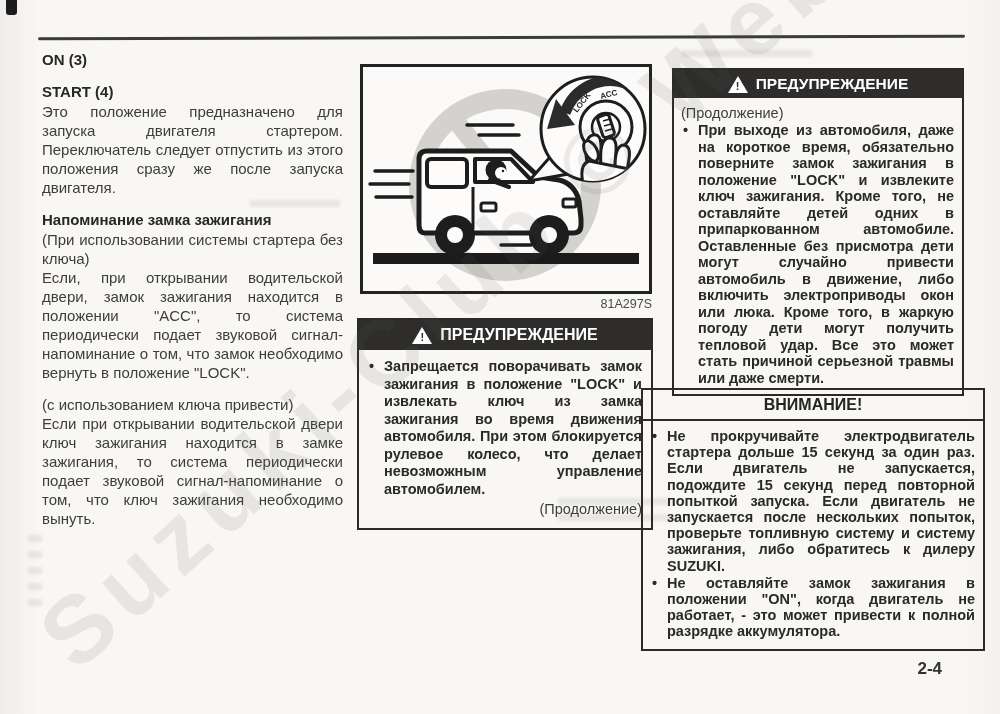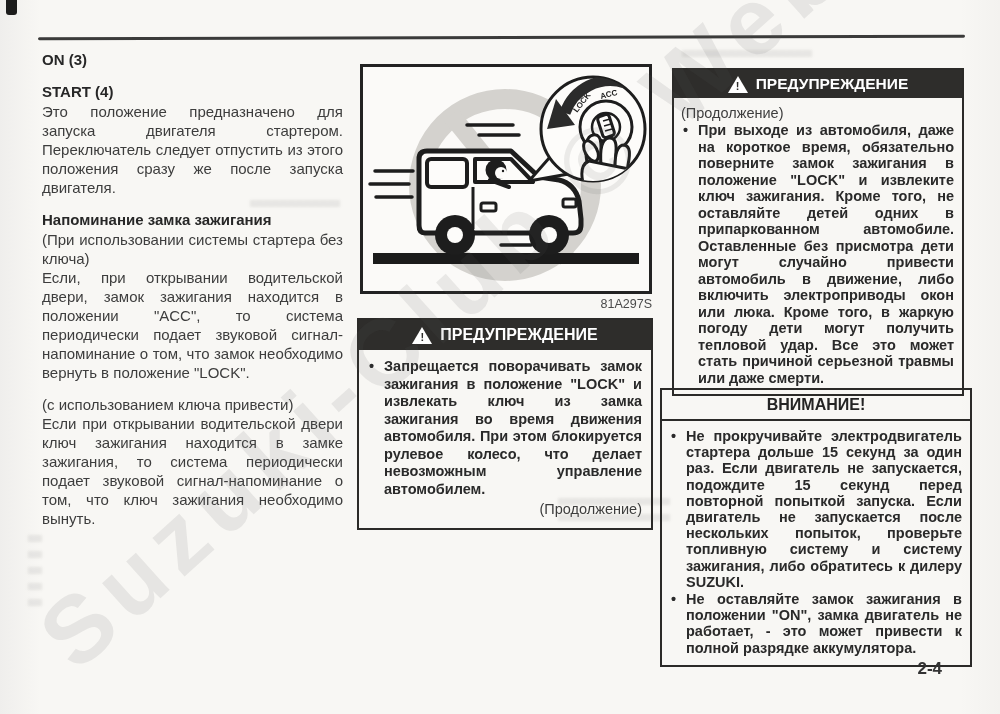--- a/index.html
+++ b/index.html
@@ -35,21 +35,21 @@
   .box-middle .box-body { padding:8px 9px 9px 8px; }
   .box-middle .item { font-size:14.5px; line-height:17.5px; }
   .box-middle .cont { text-align:right; font-size:14.5px; color:#3d3d3d; line-height:19px; margin-top:2px; }
 
   .box-right { left:672px; top:68px; width:292px; }
   .box-right .warn-bar { height:28px; font-size:15.5px; }
   .box-right .box-body { padding:6px 8px 8px 7px; }
   .box-right .cont { font-size:14.5px; color:#3d3d3d; line-height:18px; }
   .box-right .item { font-size:14.5px; line-height:16.5px; }
 
-  .box-caution { left:660px; top:388px; width:312px; }
+  .box-caution { left:641px; top:388px; width:344px; }
   .caut-hdr { height:31px; display:flex; align-items:center; justify-content:center; font-size:16px; font-weight:bold; color:#242424; border-bottom:2.5px solid #2b2a28; }
   .box-caution .box-body { padding:7px 8px 9px 7px; }
   .box-caution .item { font-size:14.5px; line-height:16.2px; }
 
   .item { display:flex; font-weight:bold; color:#2a2a2a; }
   .item + .item { margin-top:1px; }
   .item .bullet { flex:0 0 17px; text-align:left; padding-left:2px; }
   .item .it-text { flex:1; text-align:justify; }
 
   .page-num { position:absolute; right:58px; top:659px; font-size:17px; font-weight:bold; color:#333; z-index:2;margin-left:32px; }
@@ -192,20 +192,20 @@
 
   <div class="box box-caution">
     <div class="caut-hdr">ВНИМАНИЕ!</div>
     <div class="box-body">
       <div class="item">
         <span class="bullet">•</span>
         <span class="it-text">Не прокручивайте электродвигатель стартера дольше 15 секунд за один раз. Если двигатель не запускается, подождите 15 секунд перед повторной попыткой запуска. Если двигатель не запускается после нескольких попыток, проверьте топливную систему и систему зажигания, либо обратитесь к дилеру SUZUKI.</span>
       </div>
       <div class="item">
         <span class="bullet">•</span>
-        <span class="it-text">Не оставляйте замок зажигания в положении "ON", замка двигатель не работает, - это может привести к полной разрядке аккумулятора.</span>
+        <span class="it-text">Не оставляйте замок зажигания в положении "ON", когда двигатель не работает, - это может привести к полной разрядке аккумулятора.</span>
       </div>
     </div>
   </div>
 
   <div class="page-num">2-4</div>
   <div class="watermark">Suzuki-Club © Webber</div>
 </div>
 
 </body></html>

